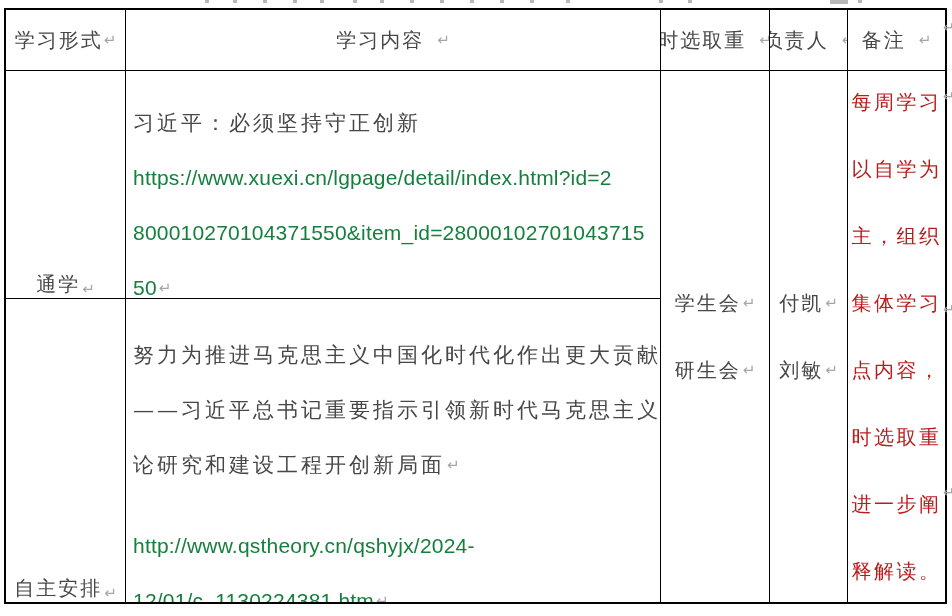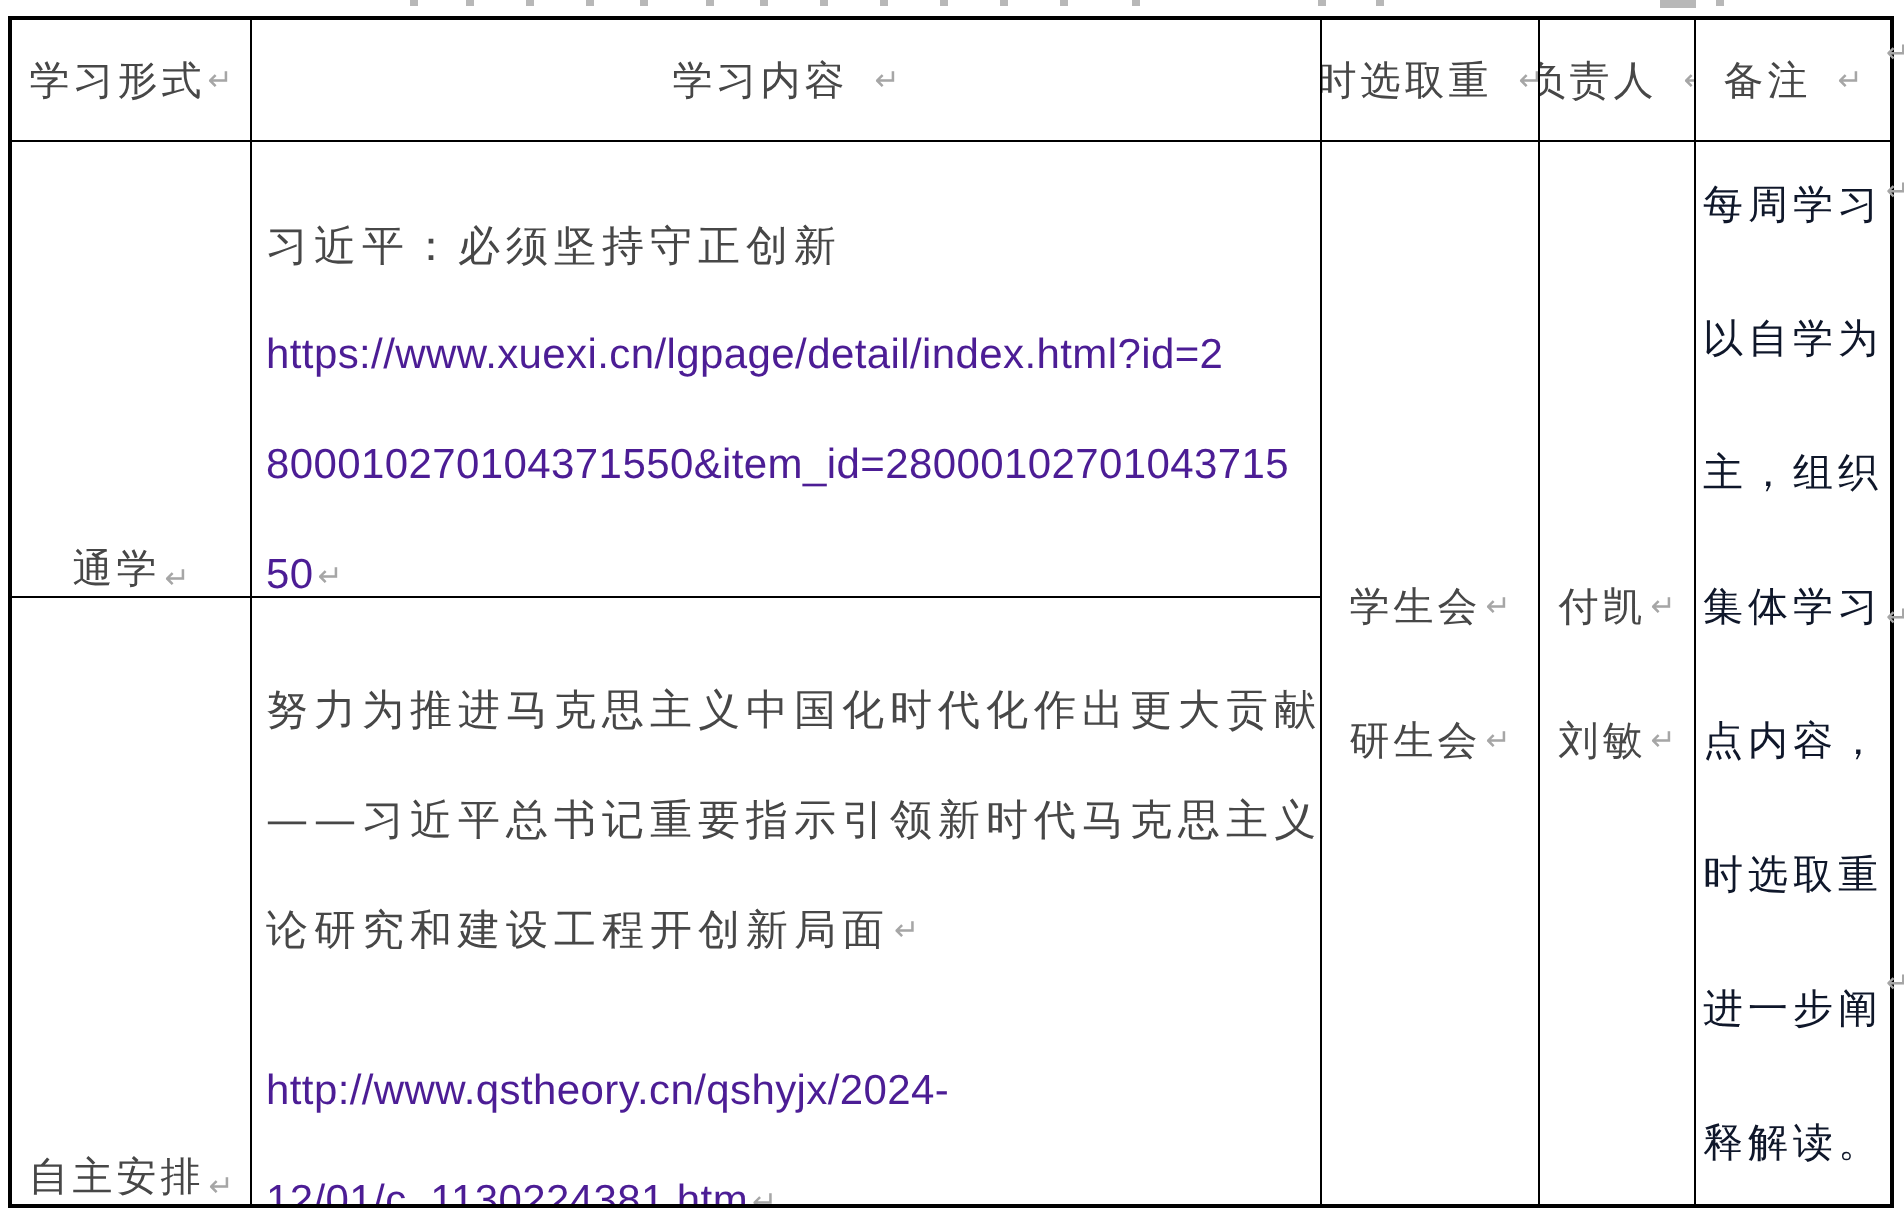--- a/index.html
+++ b/index.html
@@ -36,29 +36,29 @@
     font-size:20px;letter-spacing:2px;color:#474747;white-space:nowrap;
   }
   
   .cc{padding-left:7px;}
   .cc1{padding-top:24px;}
   .cc2{padding-top:28px;}
   .line{height:55px;display:flex;align-items:center;white-space:nowrap;}
   .zh{font-size:21px;letter-spacing:3px;color:#474747;}
   .url{
     font-family:"Liberation Sans", sans-serif;
-    font-size:21px;letter-spacing:0.2px;color:#4c1d95;
+    font-size:21px;letter-spacing:0.2px;color:#15803d;
   }
   .gap-top{margin-top:26px;}
   
   .vcenter{
     display:flex;flex-direction:column;justify-content:center;align-items:center;
   }
   .vcenter .line{justify-content:center;}
-  .rm{font-size:20px;letter-spacing:2.5px;color:#0f172a;}
+  .rm{font-size:20px;letter-spacing:2.5px;color:#b91c1c;}
   .pp{font-size:20px;letter-spacing:2px;color:#474747;}
   
   .mark{
     font-family:"DejaVu Sans", sans-serif;
     font-size:15px;color:#a6a6a6;letter-spacing:0;margin-left:2px;
     flex:0 0 auto;
   }
   .hc .mark{margin-left:1px;}
   
   .rowmark{

